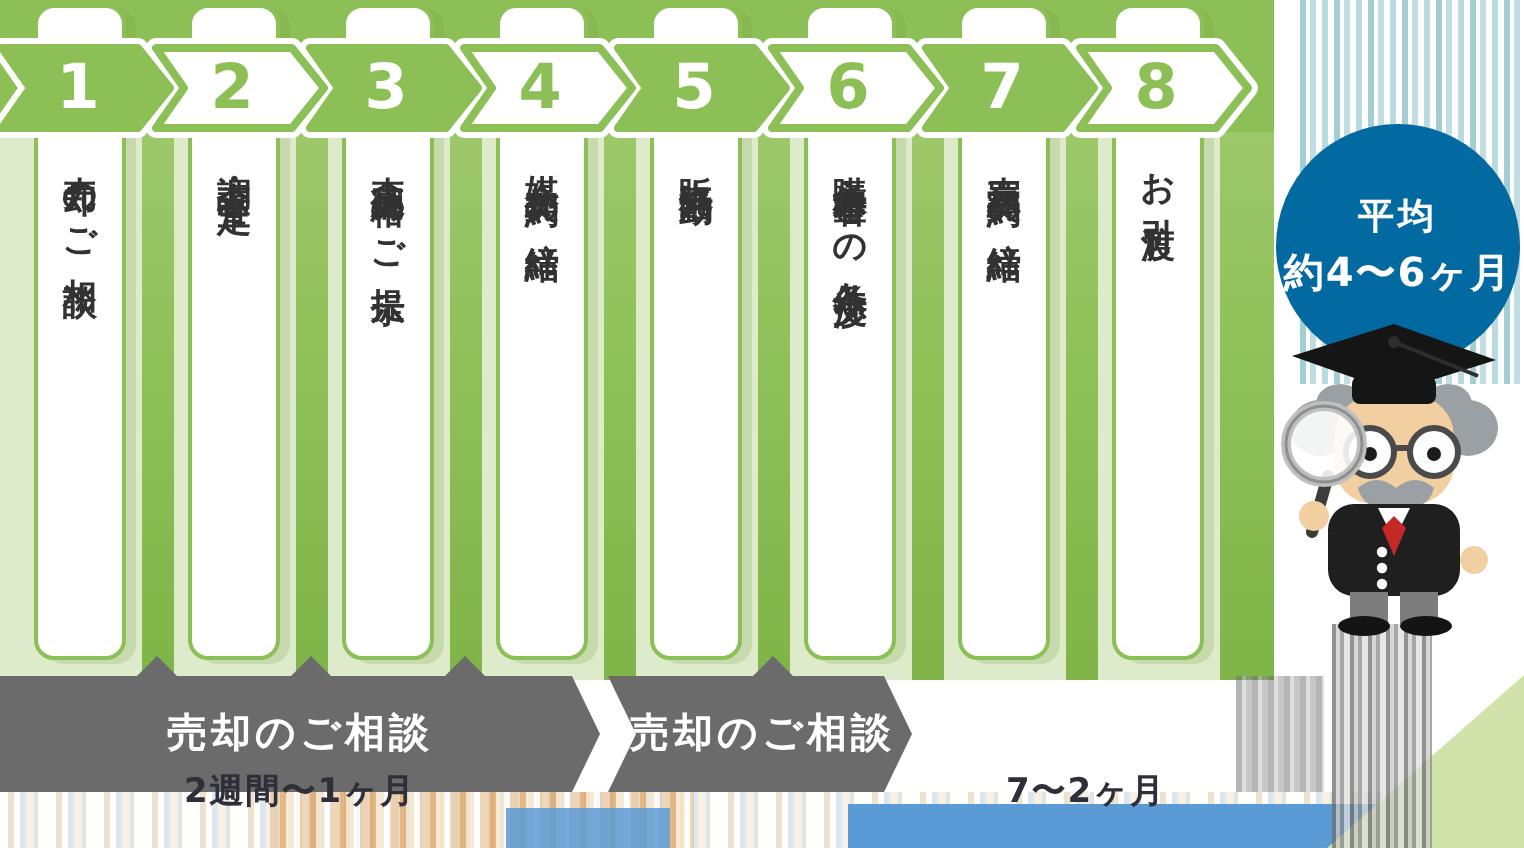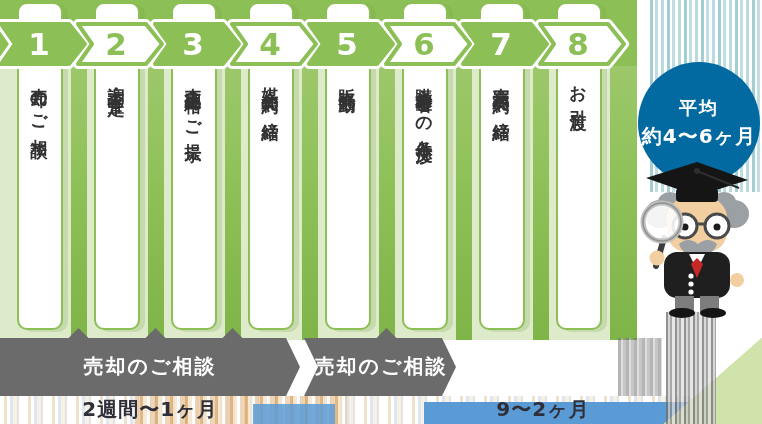--- a/index.html
+++ b/index.html
@@ -39,22 +39,22 @@
   
   .phase{position:absolute;top:328px;height:68px;background:#6B6B6B;z-index:4;
     display:flex;align-items:center;justify-content:center;}
   .phase-label{color:#ffffff;font-weight:700;font-size:20px;letter-spacing:2px;padding-top:9px;}
   .phase-a{left:0;width:300px;
     clip-path:polygon(0px 10px,68.5px 10px,78.5px 0px,88.5px 10px,145.5px 10px,155.5px 0px,165.5px 10px,222.5px 10px,232.5px 0px,242.5px 10px,286px 10px,300px 39px,286px 68px,0px 68px);}
   .phase-b{left:304px;width:154px;
     clip-path:polygon(0px 10px,72.5px 10px,82.5px 0px,92.5px 10px,138px 10px,152px 39px,138px 68px,0px 68px,14px 39px);}
   .phase-c{left:462px;width:162px;
     clip-path:polygon(0px 10px,68.5px 10px,78.5px 0px,88.5px 10px,146px 10px,160px 39px,146px 68px,0px 68px,14px 39px);}
-  .duration{position:absolute;top:396px;z-index:6;text-align:center;
-    color:#2f2f3a;font-weight:700;font-size:20px;letter-spacing:1px;}
+  .duration{position:absolute;top:384px;z-index:6;text-align:center;
+    color:#2f2f3a;font-weight:700;font-size:17px;letter-spacing:1px;}
   .dur-a{left:0;width:300px;}
   .dur-b{left:304px;width:154px;}
   .dur-c{left:462px;width:162px;}
 
   
   .col{position:absolute;top:2px;width:42px;height:324px;background:#ffffff;
     border:2px solid #8CBF55;border-radius:10px;z-index:6;
     box-shadow:5px 2px 0 rgba(120,160,75,.22);}
   .col-text{position:absolute;top:70px;left:50%;transform:translateX(-50%);
     writing-mode:vertical-rl;text-orientation:upright;white-space:nowrap;
@@ -102,21 +102,21 @@
 
   <div class="phase phase-a">
     <span class="phase-label">売却のご相談</span>
   </div>
   <div class="phase phase-b">
     <span class="phase-label">売却のご相談</span>
   </div>
   <div class="tip-smear"></div>
 
   <div class="duration dur-a">2週間〜1ヶ月</div>
-  <div class="duration dur-c">9〜2ヶ月</div>
+  <div class="duration dur-c">7〜2ヶ月</div>
 
   <div class="col" style="left:17px">
       <div class="col-text">売却のご相談</div>
     </div>
   <div class="col" style="left:94px">
       <div class="col-text">調査・査定</div>
     </div>
   <div class="col" style="left:171px">
       <div class="col-text">査定価格のご提示</div>
     </div>

